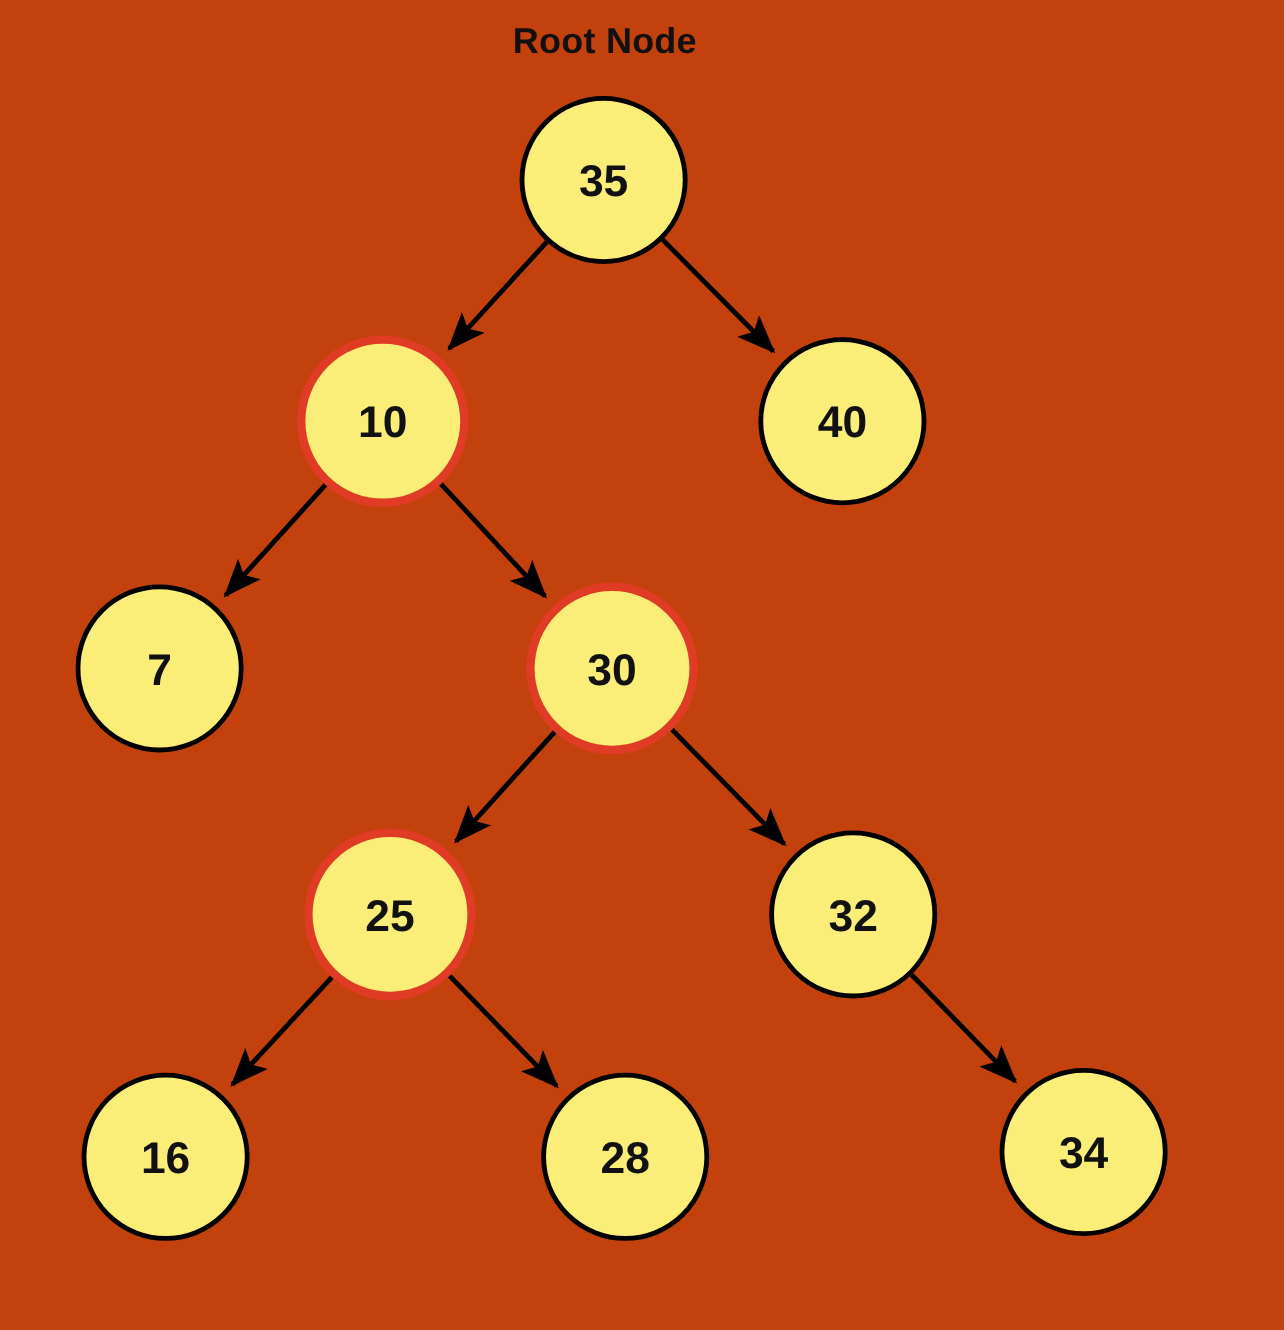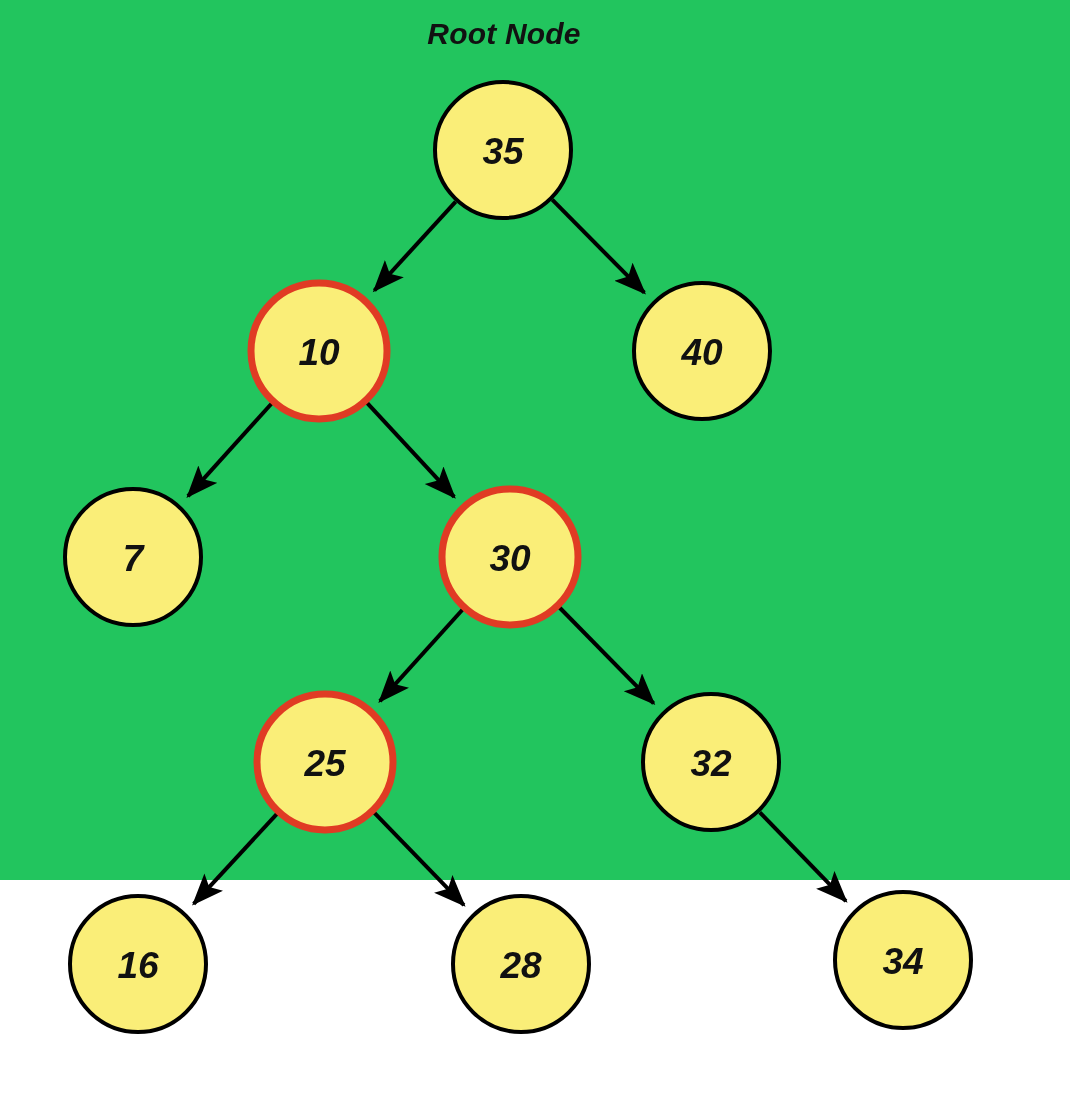--- a/index.html
+++ b/index.html
@@ -10,23 +10,22 @@
   }
   body {
     width: 1070px;
     height: 1108px;
     font-family: "Liberation Sans", sans-serif;
     overflow: hidden;
   }
   #diagram-root {
     position: relative;
     width: 1070px;
-    height: 880px;
-    background: #22c55e;
-    font-style: italic;
+    height: 1108px;
+    background: #c2410c;
   }
   #tree-svg {
     position: absolute;
     top: 0;
     left: 0;
     width: 1070px;
     height: 1108px;
     display: block;
   }
   .node-label {

